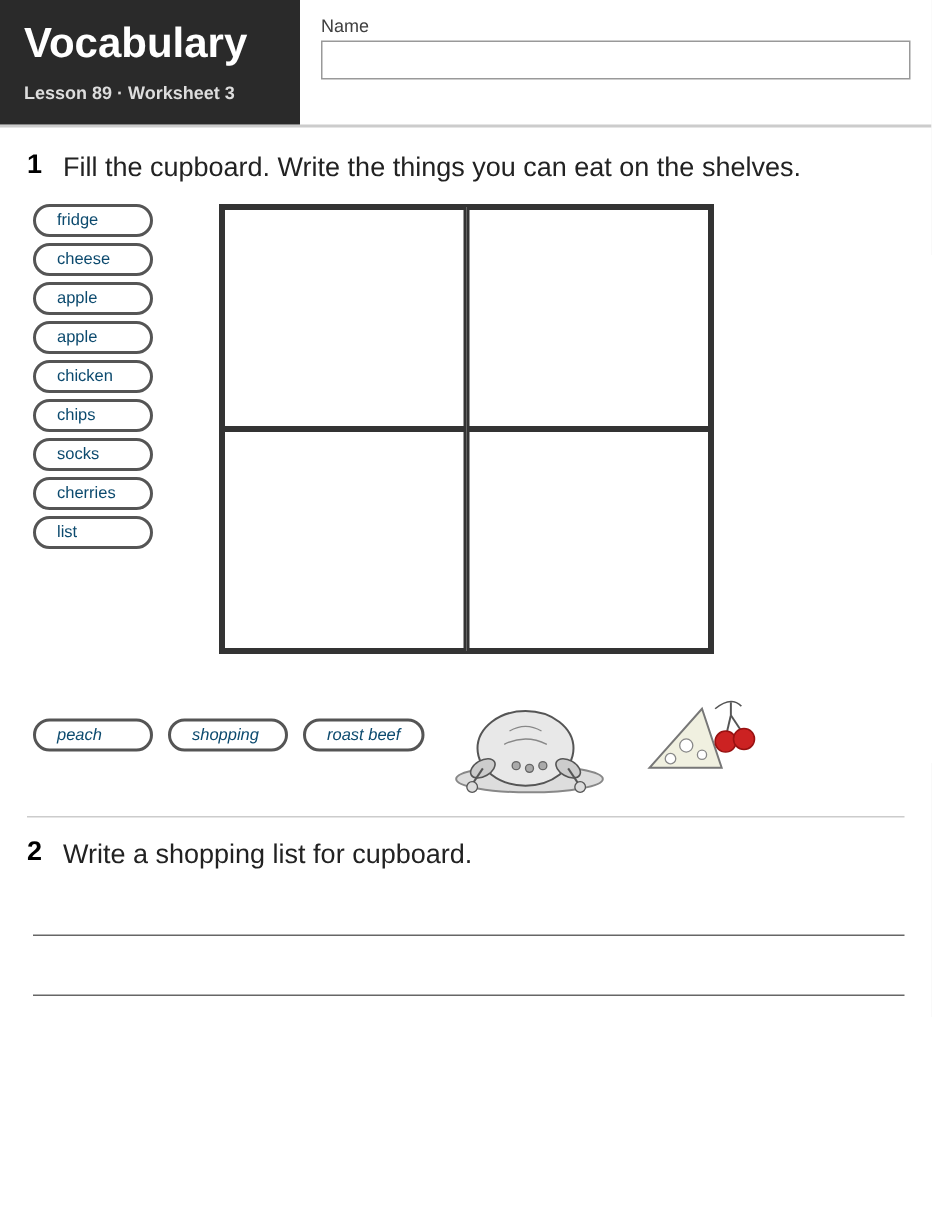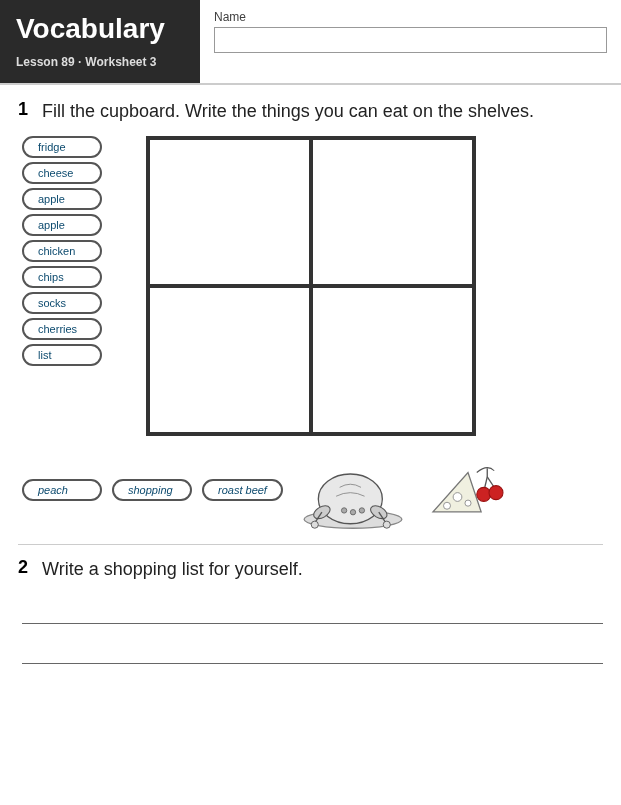--- a/index.html
+++ b/index.html
@@ -278,21 +278,21 @@
         <path d="M60,20 Q72,10 80,18" fill="none" stroke="#555" stroke-width="1.2"></path>
         <circle cx="68" cy="45" r="8" fill="#cc2222" stroke="#991111" stroke-width="1.2"></circle>
         <circle cx="82" cy="43" r="8" fill="#cc2222" stroke="#991111" stroke-width="1.2"></circle>
       </svg>
     </div>
 
     <hr class="divider">
 
     <div class="question">
       <span class="question-number">2</span>
-      <span class="question-text">Write a shopping list for yourself.</span>
+      <span class="question-text">Write a shopping list for cupboard.</span>
     </div>
 
     <div class="q2-body">
       <div class="write-line"></div>
       <div class="write-line"></div>
     </div>
 
   </div>
 </div>
 

